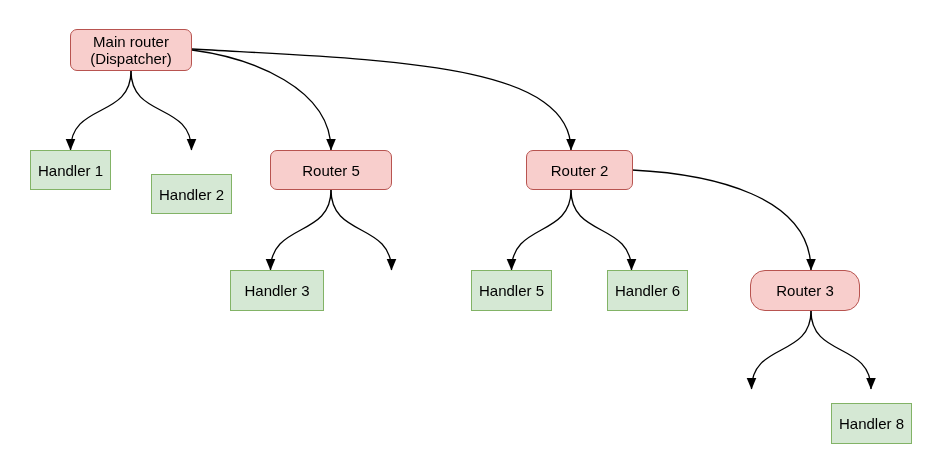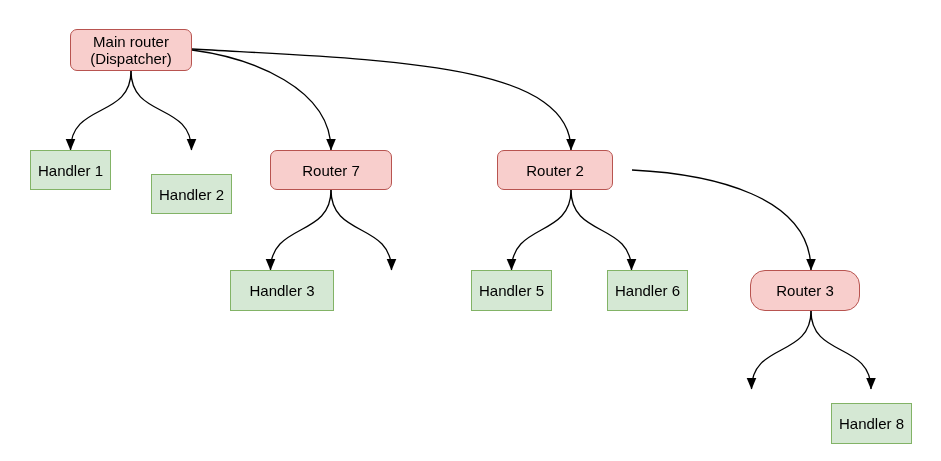--- a/index.html
+++ b/index.html
@@ -94,28 +94,28 @@
 
   <div class="node handler" style="left:30px; top:150px; width:81px; height:40px;">
     <span class="label">Handler 1</span>
   </div>
 
   <div class="node handler" style="left:151px; top:150px; width:81px; height:40px;margin-top:24px;">
     <span class="label">Handler 2</span>
   </div>
 
   <div class="node router" style="left:270px; top:150px; width:122px; height:40px;">
-    <span class="label">Router 7</span>
+    <span class="label">Router 5</span>
   </div>
 
-  <div class="node router" style="left:497px; top:150px; width:116px; height:40px;justify-content:center;">
+  <div class="node router" style="left:526px; top:150px; width:107px; height:40px;justify-content:center;">
     <span class="label">Router 2</span>
   </div>
 
-  <div class="node handler" style="left:230px; top:270px; width:104px; height:41px;">
+  <div class="node handler" style="left:230px; top:270px; width:94px; height:41px;">
     <span class="label">Handler 3</span>
   </div>
 
 
   <div class="node handler" style="left:471px; top:270px; width:81px; height:41px;">
     <span class="label">Handler 5</span>
   </div>
 
   <div class="node handler" style="left:591px; top:270px; width:81px; height:41px;margin-left:16px;">
     <span class="label">Handler 6</span>

